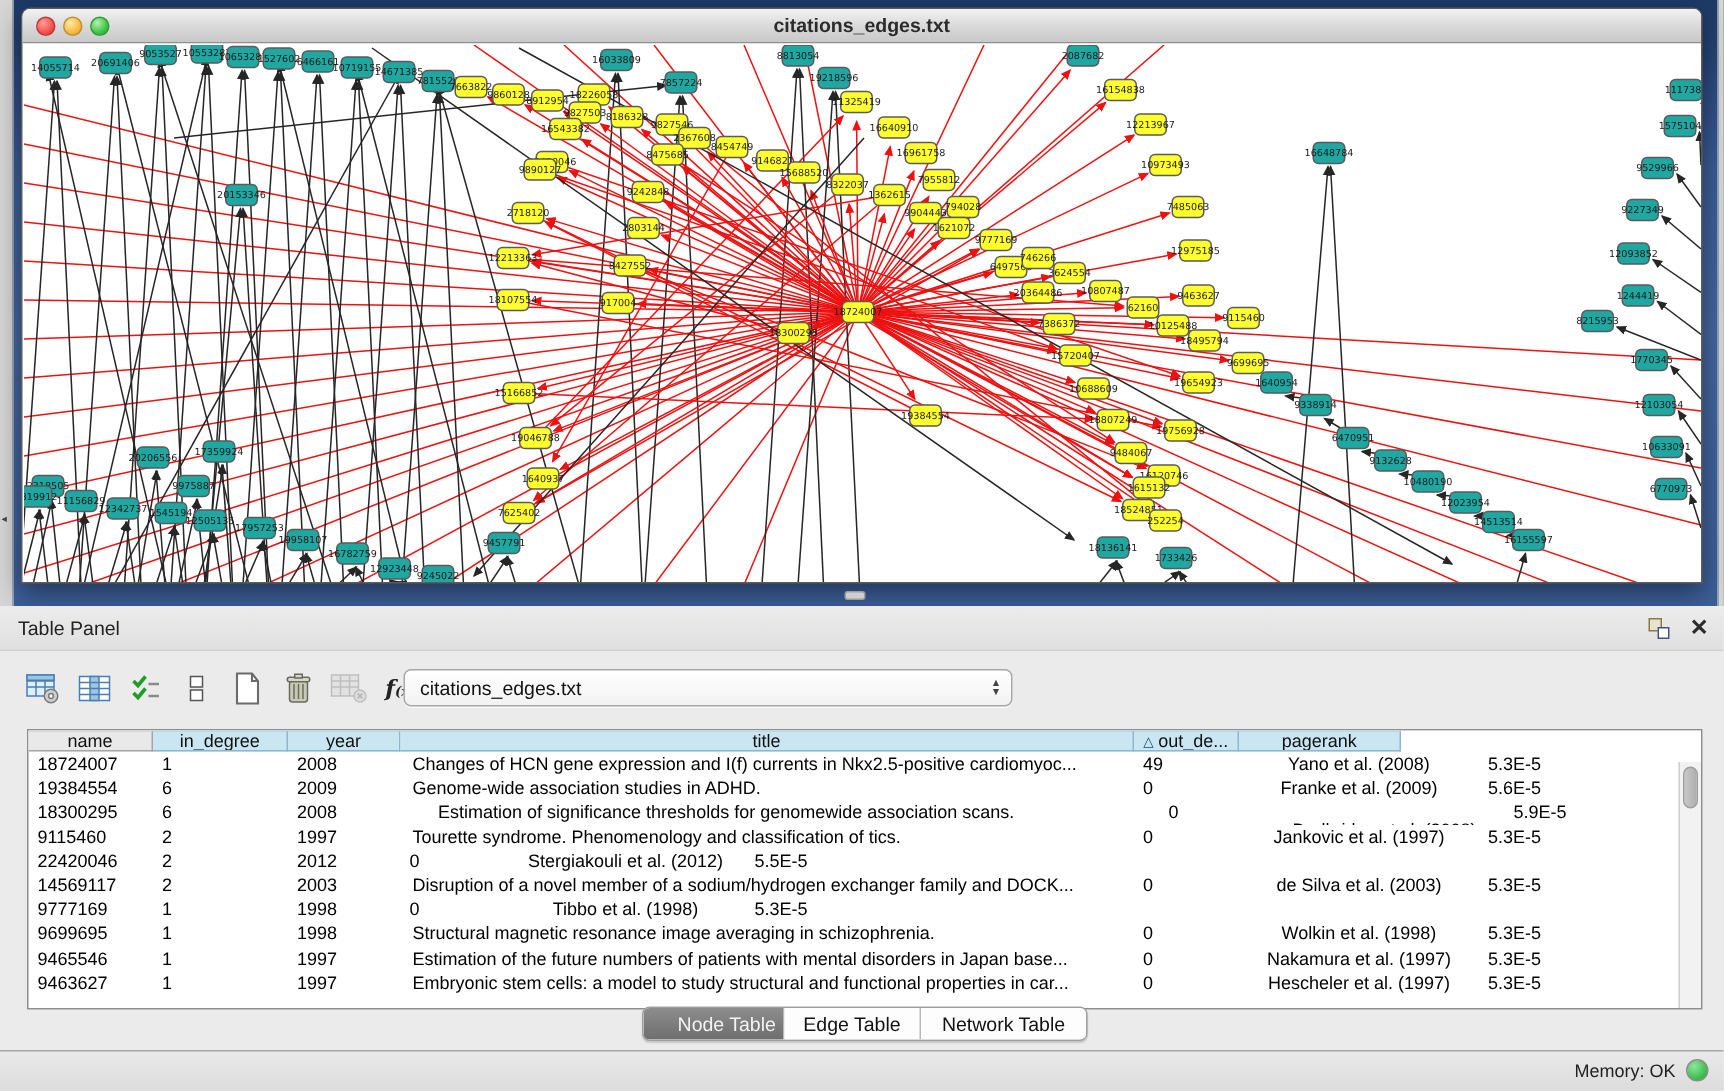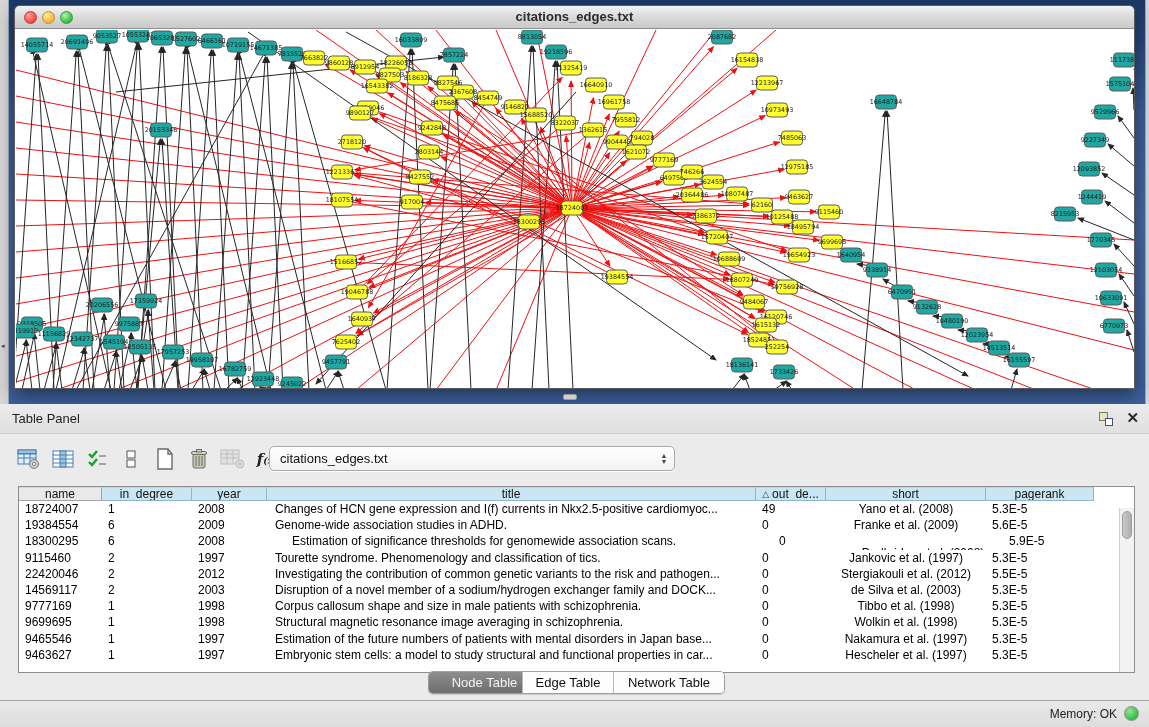--- a/index.html
+++ b/index.html
@@ -907,23 +907,20 @@
         <div class="th" style="width: 75px;">
           <span>year</span>
         </div>
         <div class="th" style="width: 489px;">
           <span>title</span>
         </div>
         <div class="th" style="width: 70px;">
           <span class="sortg">△</span>
           <span>out_de...</span>
         </div>
-        <div class="th" style="width: 160px;">
-          <span>short</span>
-        </div>
         <div class="th" style="width: 108px;">
           <span>pagerank</span>
         </div>
       </div>
     <div class="tbody" id="tbody">
         <div class="tr">
           <div class="td c0" style="width: 83px;">18724007</div>
           <div class="td c1" style="width: 90px;">1</div>
           <div class="td c2" style="width: 75px;">2008</div>
           <div class="td c3" style="width: 489px;">Changes of HCN gene expression and I(f) currents in Nkx2.5-positive cardiomyoc...</div>
@@ -955,39 +952,37 @@
           <div class="td c2" style="width: 75px;">1997</div>
           <div class="td c3" style="width: 489px;">Tourette syndrome. Phenomenology and classification of tics.</div>
           <div class="td c4" style="width: 70px;">0</div>
           <div class="td c5" style="width: 160px;">Jankovic et al. (1997)</div>
           <div class="td c6" style="width: 108px;">5.3E-5</div>
         </div>
         <div class="tr">
           <div class="td c0" style="width: 83px;">22420046</div>
           <div class="td c1" style="width: 90px;">2</div>
           <div class="td c2" style="width: 75px;">2012</div>
-          <div class="td c3" style="width: 489px;">Investigating the contribution of common genetic variants to the risk and pathogen...</div>
           <div class="td c4" style="width: 70px;">0</div>
           <div class="td c5" style="width: 160px;">Stergiakouli et al. (2012)</div>
           <div class="td c6" style="width: 108px;">5.5E-5</div>
         </div>
         <div class="tr">
           <div class="td c0" style="width: 83px;">14569117</div>
           <div class="td c1" style="width: 90px;">2</div>
           <div class="td c2" style="width: 75px;">2003</div>
           <div class="td c3" style="width: 489px;">Disruption of a novel member of a sodium/hydrogen exchanger family and DOCK...</div>
           <div class="td c4" style="width: 70px;">0</div>
           <div class="td c5" style="width: 160px;">de Silva et al. (2003)</div>
           <div class="td c6" style="width: 108px;">5.3E-5</div>
         </div>
         <div class="tr">
           <div class="td c0" style="width: 83px;">9777169</div>
           <div class="td c1" style="width: 90px;">1</div>
           <div class="td c2" style="width: 75px;">1998</div>
-          <div class="td c3" style="width: 489px;">Corpus callosum shape and size in male patients with schizophrenia.</div>
           <div class="td c4" style="width: 70px;">0</div>
           <div class="td c5" style="width: 160px;">Tibbo et al. (1998)</div>
           <div class="td c6" style="width: 108px;">5.3E-5</div>
         </div>
         <div class="tr">
           <div class="td c0" style="width: 83px;">9699695</div>
           <div class="td c1" style="width: 90px;">1</div>
           <div class="td c2" style="width: 75px;">1998</div>
           <div class="td c3" style="width: 489px;">Structural magnetic resonance image averaging in schizophrenia.</div>
           <div class="td c4" style="width: 70px;">0</div>

